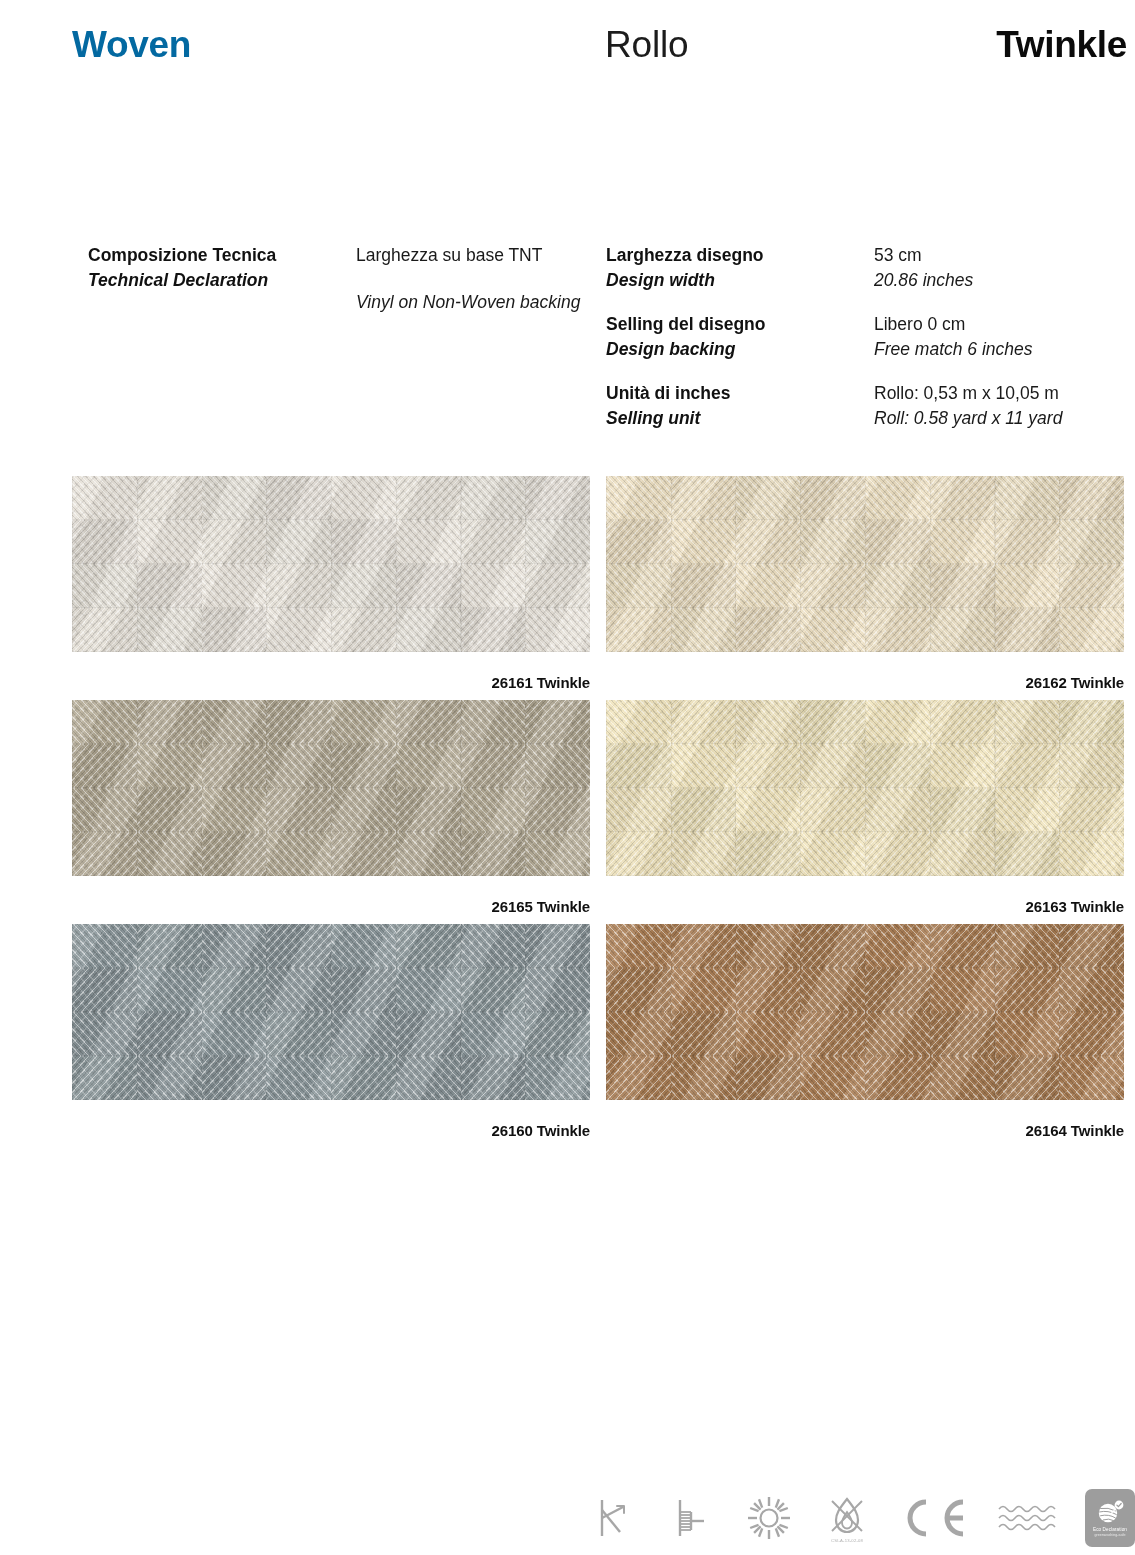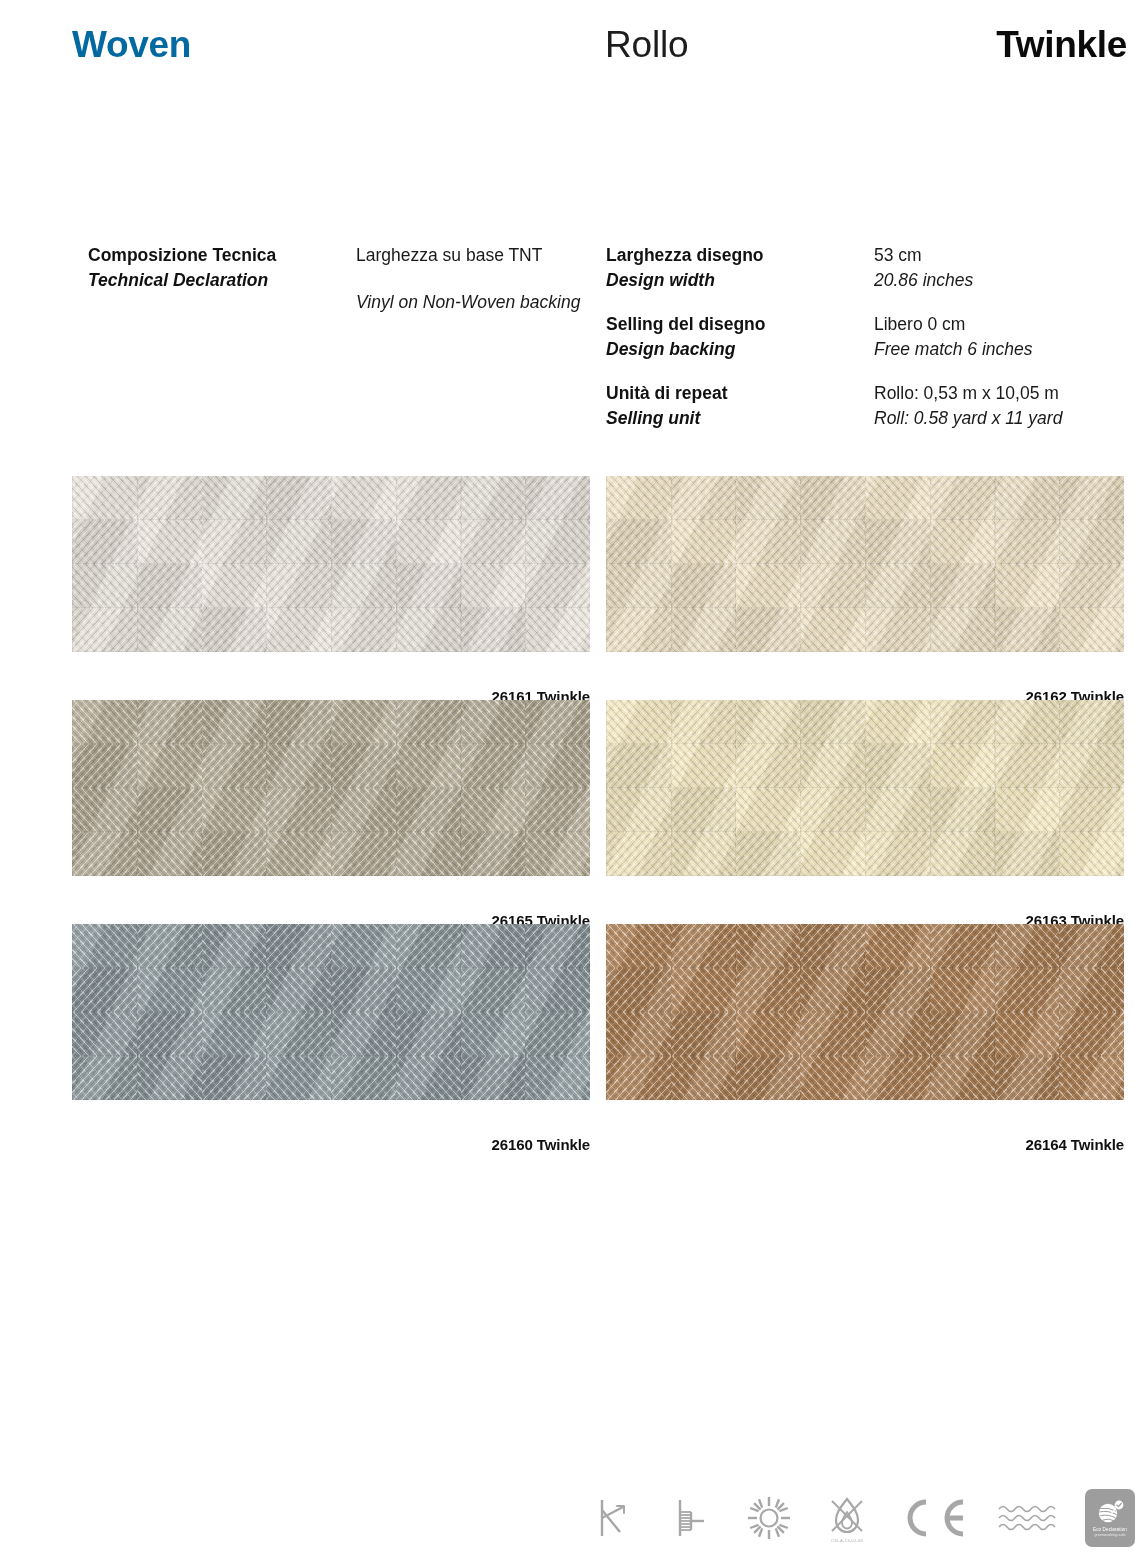--- a/index.html
+++ b/index.html
@@ -193,21 +193,21 @@
         rgba(0,0,0,0.04) 30px,
         rgba(0,0,0,0.04) 72px);
   }
 
   .swatch-caption {
     width: 518px;
     text-align: right;
     font-size: 15px;
     font-weight: bold;
     color: #101010;
-    padding-top: 36px;
+    padding-top: 22px;
     letter-spacing: -0.1px;
   }
 
   
   .footer {
     position: absolute;
     left: 595px;
     top: 1480px;
     width: 540px;
     height: 75px;
@@ -313,21 +313,21 @@
         <span class="it">Design backing</span>
       </div>
       <div class="spec-value">
         <span>Libero 0 cm</span><br>
         <span class="it">Free match 6 inches</span>
       </div>
     </div>
 
     <div class="spec-row">
       <div class="spec-label">
-        <span class="bd">Unità di repeat</span><br>
+        <span class="bd">Unità di inches</span><br>
         <span class="it">Selling unit</span>
       </div>
       <div class="spec-value">
         <span>Rollo: 0,53 m x 10,05 m</span><br>
         <span class="it">Roll: 0.58 yard x 11 yard</span>
       </div>
     </div>
 
   </div>
 </div>

